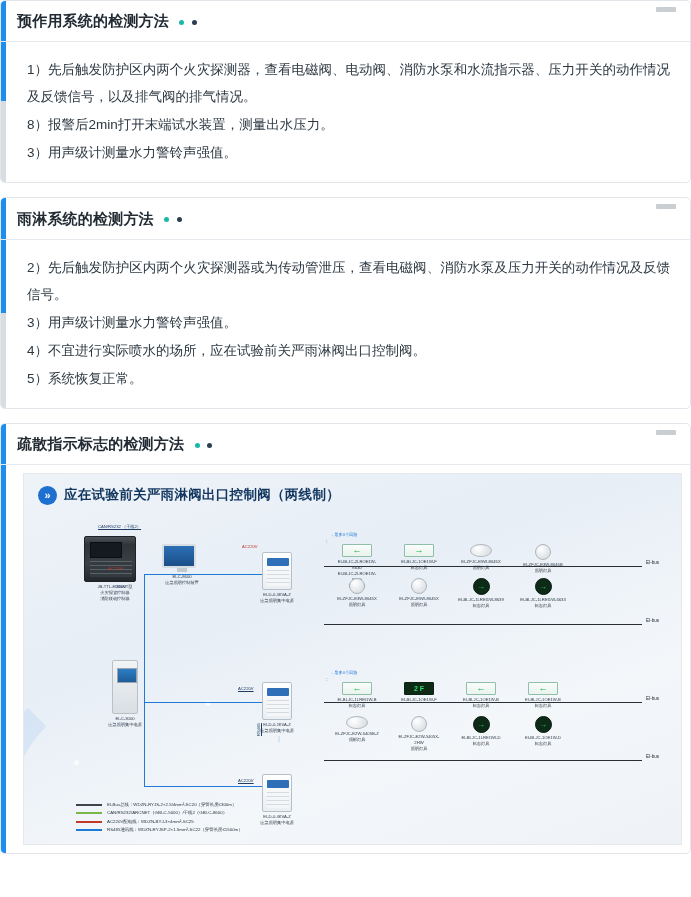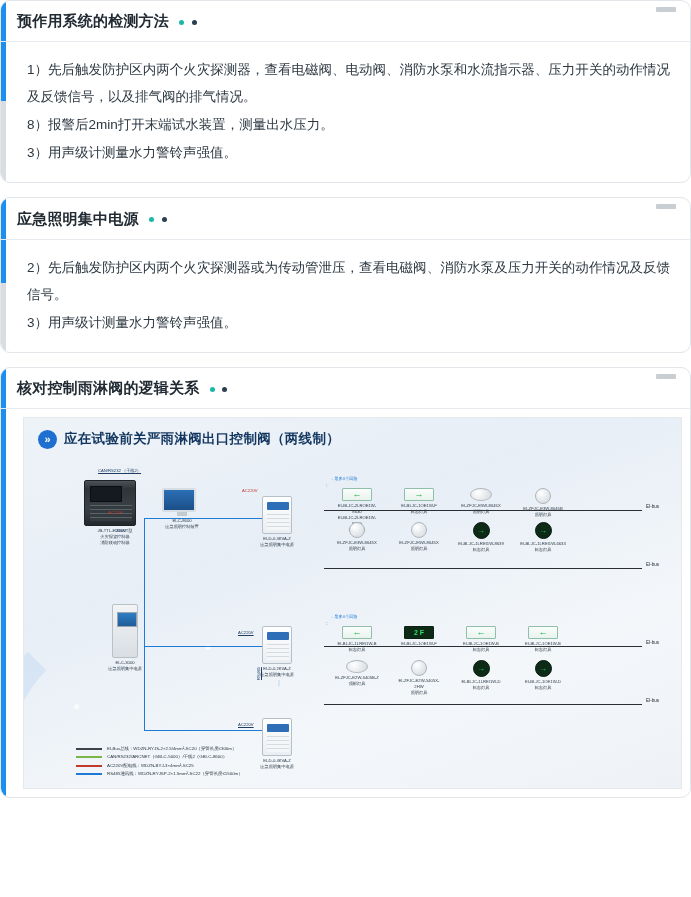--- a/index.html
+++ b/index.html
@@ -17,21 +17,21 @@
   .page {
     width: 691px;
     padding: 0;
   }
 
   
   .card {
     position: relative;
     margin: 0 0 14px 0;
     border: 1px solid #e2e6ea;
-    border-radius: 10px;
+    border-radius: 5px;
     background: #ffffff;
     overflow: hidden;
   }
   .card .left-bar {
     position: absolute;
     left: 0;
     top: 0;
     bottom: 0;
     width: 5px;
     background: #1b8ff0;
@@ -311,37 +311,39 @@
     <div class="card-body">
       <p class="para">1）先后触发防护区内两个火灾探测器，查看电磁阀、电动阀、消防水泵和水流指示器、压力开关的动作情况及反馈信号，以及排气阀的排气情况。</p>
       <p class="para">8）报警后2min打开末端试水装置，测量出水压力。</p>
       <p class="para">3）用声级计测量水力警铃声强值。</p>
     </div>
   </div>
 
   <div class="card">
     <div class="left-bar gradient"></div>
     <div class="card-header">
-      <span class="card-title">应急照明集中电源</span>
+      <span class="card-title">雨淋系统的检测方法</span>
       <span class="dots">
         <span class="dot teal"></span>
         <span class="dot dark"></span>
       </span>
       <span class="header-mark"></span>
     </div>
     <div class="card-body">
       <p class="para">2）先后触发防护区内两个火灾探测器或为传动管泄压，查看电磁阀、消防水泵及压力开关的动作情况及反馈信号。</p>
       <p class="para">3）用声级计测量水力警铃声强值。</p>
+      <p class="para">4）不宜进行实际喷水的场所，应在试验前关严雨淋阀出口控制阀。</p>
+      <p class="para">5）系统恢复正常。</p>
     </div>
   </div>
 
   <div class="card">
     <div class="left-bar"></div>
     <div class="card-header">
-      <span class="card-title">核对控制雨淋阀的逻辑关系</span>
+      <span class="card-title">疏散指示标志的检测方法</span>
       <span class="dots">
         <span class="dot teal"></span>
         <span class="dot dark"></span>
       </span>
       <span class="header-mark"></span>
     </div>
 
     <div class="figure-wrap">
       <div class="figure">
 

